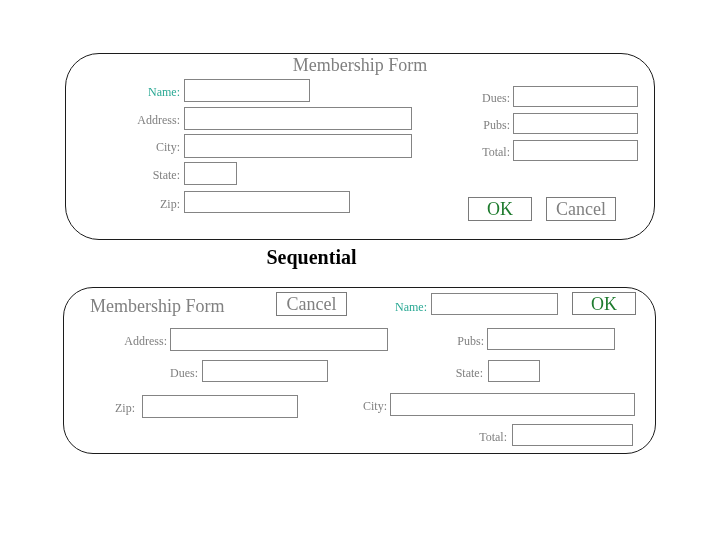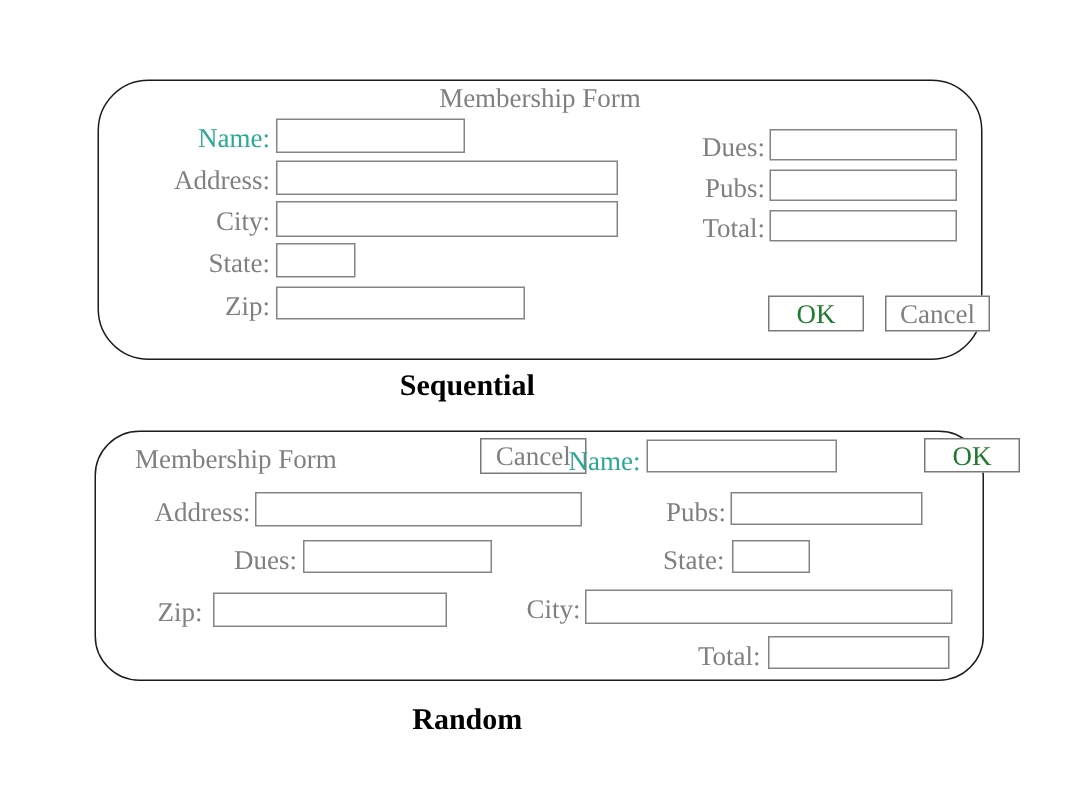--- a/index.html
+++ b/index.html
@@ -6,33 +6,33 @@
   .stage{
     position:relative;width:720px;height:540px;background:#ffffff;
     font-family:"Liberation Serif","DejaVu Serif",serif;overflow:hidden;
   }
   .panel{
     position:absolute;background:#ffffff;border:1px solid #1c1c1c;
     border-radius:34px;box-sizing:border-box;
   }
   .title{position:absolute;color:#808080;font-size:18px;white-space:nowrap;}
   .lbl{
-    position:absolute;color:#808080;font-size:18px;text-align:right;
+    position:absolute;color:#808080;font-size:12px;text-align:right;
     width:120px;white-space:nowrap;line-height:21px;
   }
   .lbl.teal{color:#2aa994;}
   .box{
     position:absolute;border:1px solid #848484;background:#ffffff;
     box-sizing:border-box;font-family:inherit;font-size:15px;padding:0 3px;
     border-radius:0;outline:none;color:#333;
   }
   .btn{
     position:absolute;border:1px solid #7a7a7a;background:#ffffff;
     box-sizing:border-box;display:flex;align-items:center;justify-content:center;
-    font-size:18px;color:#808080;cursor:default;line-height:1;margin-left:44px;
+    font-size:18px;color:#808080;cursor:default;line-height:1;
   }
   .btn.ok{color:#1e7b2e;}
   .caption{
     position:absolute;left:0;width:623px;text-align:center;
     font-weight:bold;font-size:20px;color:#000000;
   }
 </style>
 </head>
 <body>
 
@@ -96,15 +96,14 @@
 
   <div class="lbl" style="left:15px;top:398px;">Zip:</div>
   <input class="box" type="text" style="left: 142px; top: 395px; width: 156px; height: 23px;" value="">
 
   <div class="lbl" style="left:267px;top:396px;">City:</div>
   <input class="box" type="text" style="left: 390px; top: 393px; width: 245px; height: 23px;" value="">
 
   <div class="lbl" style="left:387px;top:427px;">Total:</div>
   <input class="box" type="text" style="left: 512px; top: 424px; width: 121px; height: 22px;" value="">
 
-  <div class="caption" style="top:469px;">Random</div>
 
 </div>
 
 </body></html>

